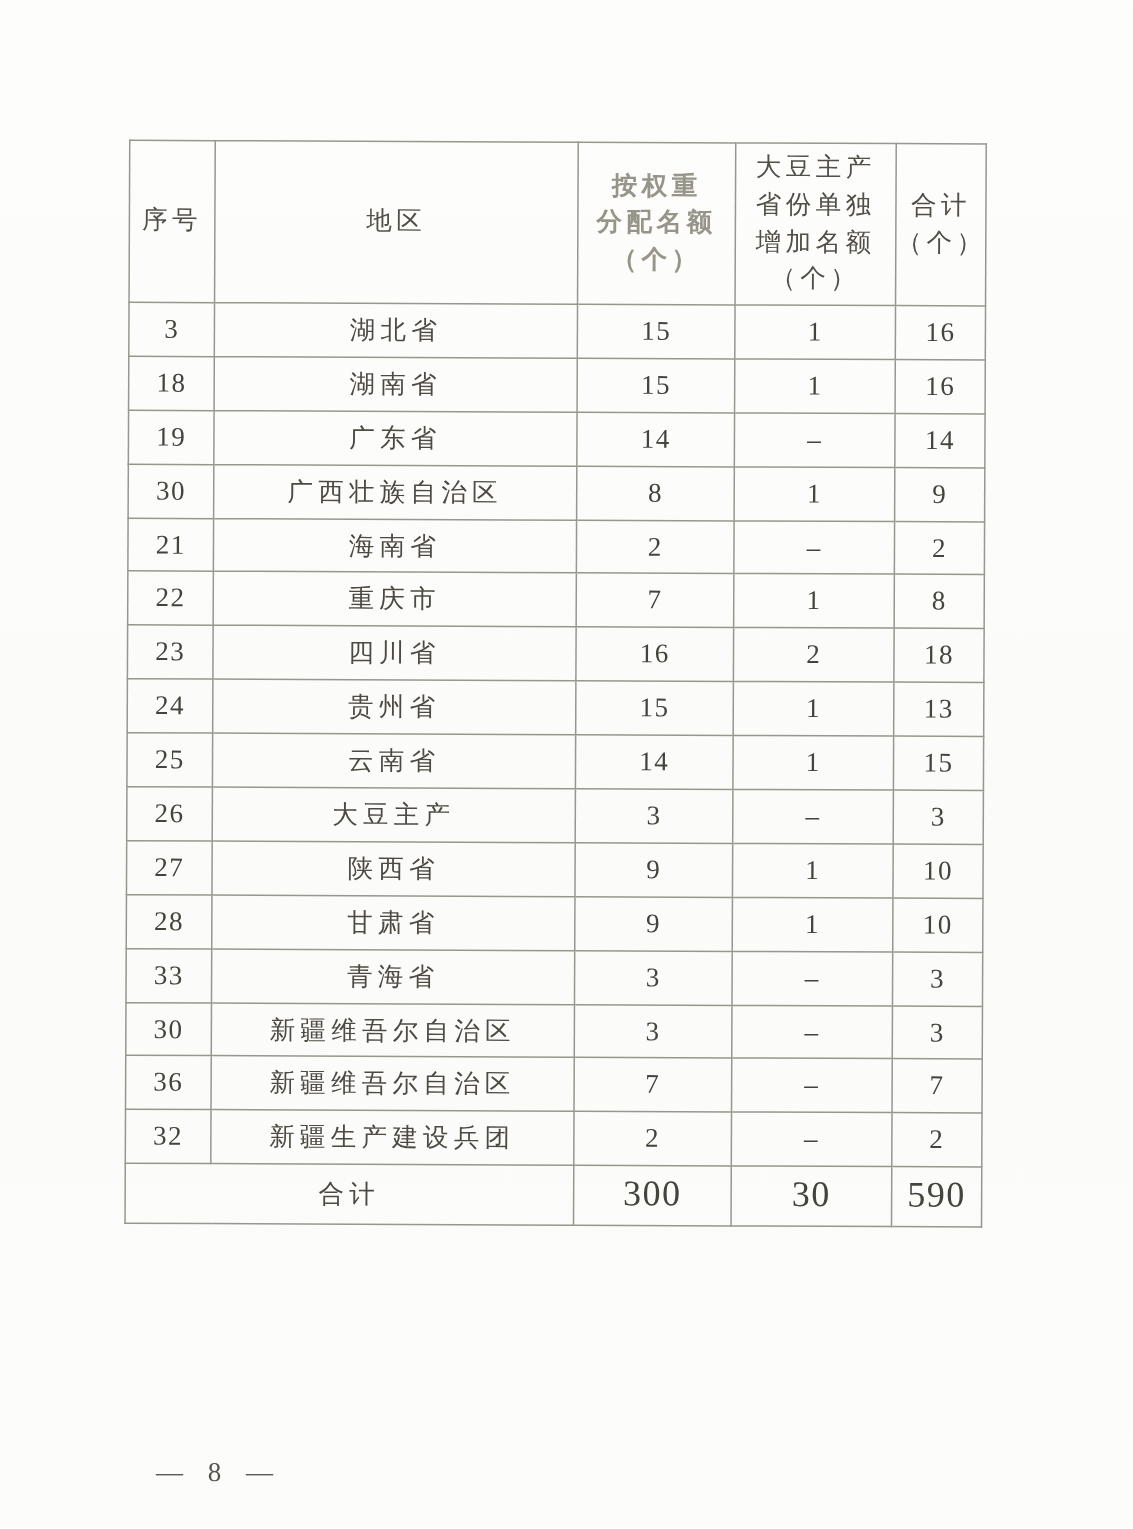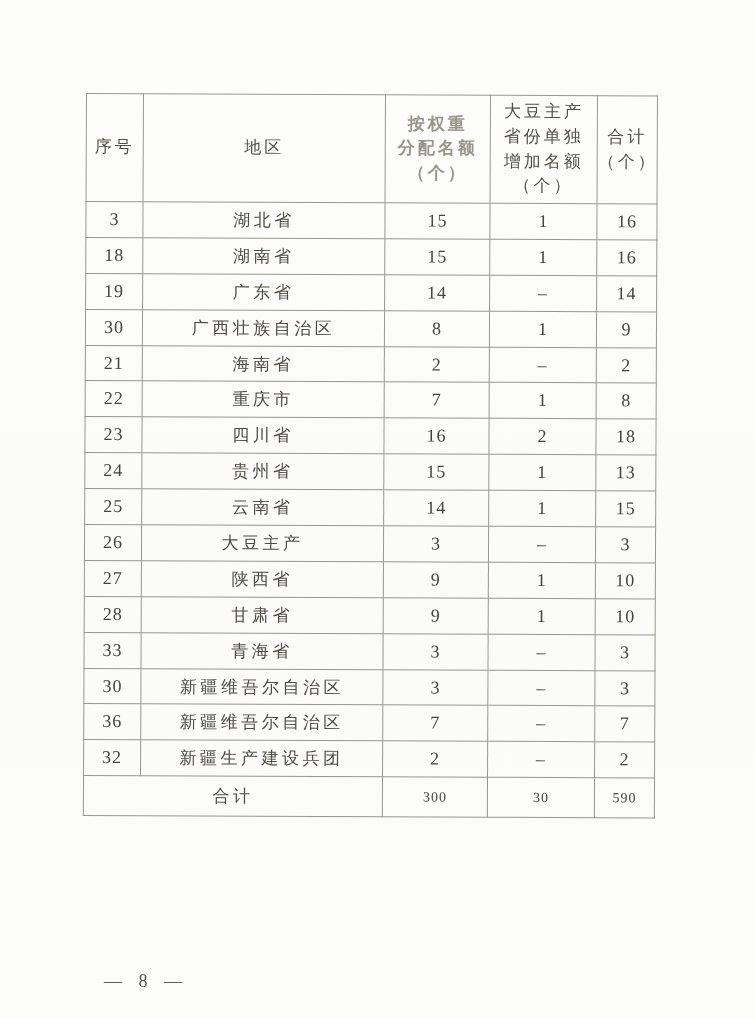--- a/index.html
+++ b/index.html
@@ -61,21 +61,21 @@
   }
   td.region {
     font-size: 17px;
     color: #4c4a42;
     letter-spacing: 3.5px;
   }
   tr.total td {
     height: 39px;
   }
   tr.total td.num {
-    font-size: 14px;
+    font-size: 24px;
   }
   .pageno {
     position: absolute;
     left: 104px;
     top: 971px;
     font-size: 18px;
     color: #55544e;
     letter-spacing: 2px;
     word-spacing: 8px;
   }

